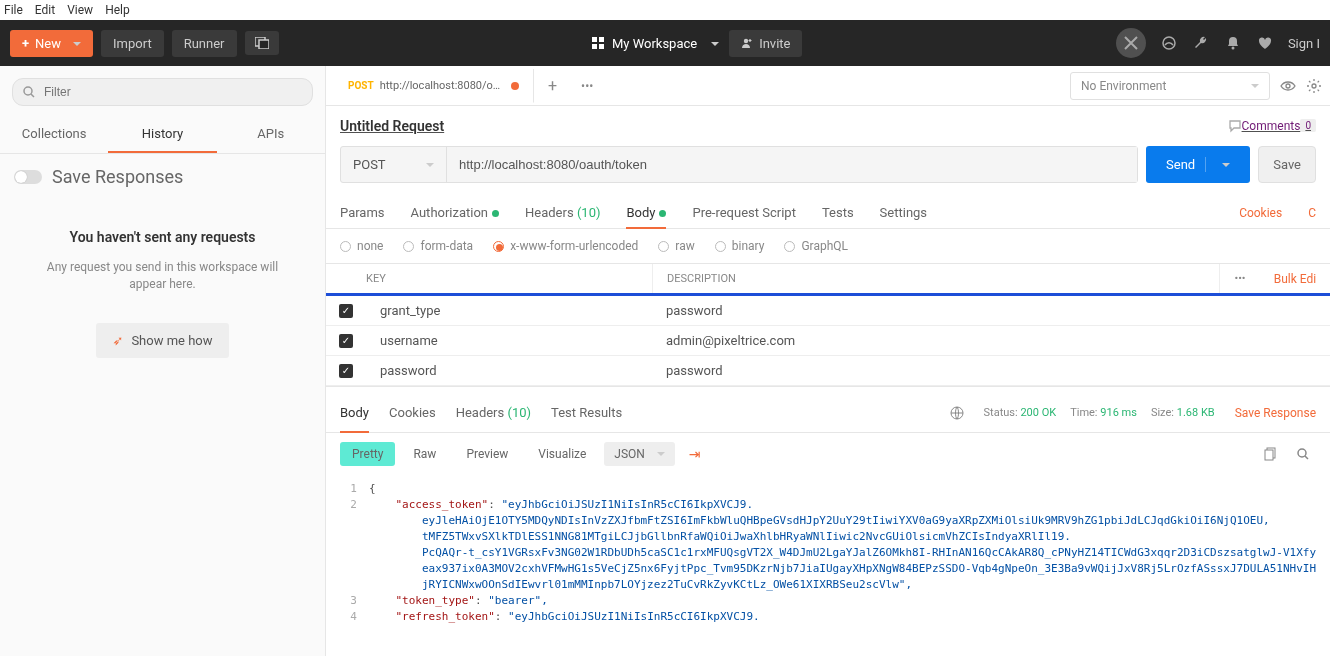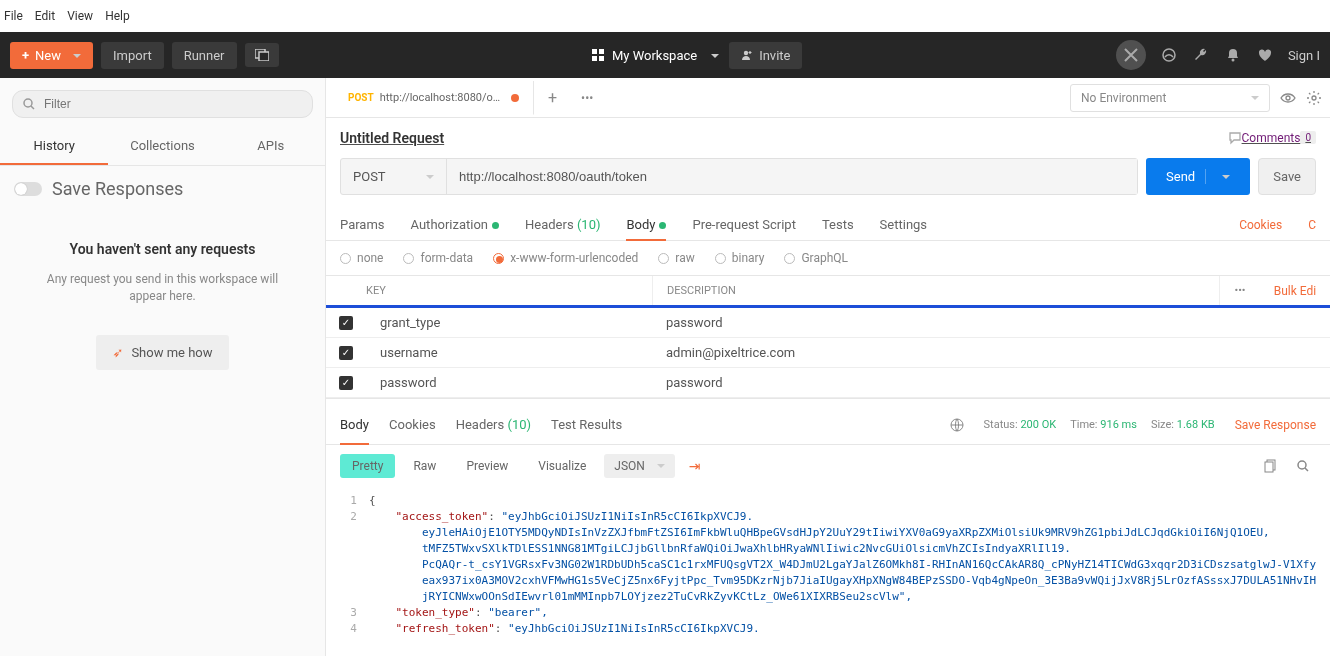--- a/index.html
+++ b/index.html
@@ -1,17 +1,17 @@
 <!DOCTYPE html>
 <html><head>
 <meta charset="utf-8">
 <style>
 * { box-sizing: border-box; margin: 0; padding: 0; }
 body { font-family: -apple-system, BlinkMacSystemFont, "Segoe UI", Roboto, Arial, sans-serif; font-size: 12px; color: #505050; width: 1330px; height: 656px; overflow: hidden; background: #fff; }
-.menubar { height: 32px; display: flex; align-items: center; padding: 0 4px; gap: 12px; background: #fff; }
+.menubar { height: 20px; display: flex; align-items: center; padding: 0 4px; gap: 12px; background: #fff; }
 .menubar span { font-size: 12px; color: #333; cursor: pointer; }
 .topbar { height: 46px; background: #262626; display: flex; align-items: center; padding: 0 10px; color: #ccc; }
 .btn-new { background: #f26b3a; color: #fff; padding: 6px 12px; border-radius: 3px; display: flex; align-items: center; gap: 6px; font-size: 13px; cursor: pointer; }
 .btn-new .plus::before { content: "+"; font-weight: bold; }
 .gray-btn { background: #3a3a3a; color: #ccc; padding: 6px 12px; border-radius: 3px; margin-left: 8px; font-size: 13px; cursor: pointer; }
 .top-center { flex: 1; display: flex; justify-content: center; align-items: center; gap: 10px; }
 .workspace { color: #fff; font-size: 13px; display: flex; align-items: center; gap: 8px; }
 .ws-icon { display: grid; grid-template-columns: 5px 5px; grid-template-rows: 5px 5px; gap: 2px; }
 .ws-icon i { background: #fff; width: 5px; height: 5px; }
 .caret-down::after { content: ""; display: inline-block; border: 4px solid transparent; border-top-color: #ccc; margin-left: 6px; position: relative; top: 2px; }
@@ -187,22 +187,22 @@
     <div class="filter-wrap">
       <div class="filter">
         <svg width="13" height="13" viewBox="0 0 13 13">
             <circle cx="5" cy="5" r="4" fill="none" stroke="#999" stroke-width="1.5"></circle>
             <path d="M8 8l3 3" stroke="#999" stroke-width="1.5"></path>
           </svg>
         <input placeholder="Filter" style="">
       </div>
     </div>
     <div class="side-tabs">
+      <div class="side-tab">Collections</div>
       <div class="side-tab active">History</div>
-      <div class="side-tab">Collections</div>
       <div class="side-tab">APIs</div>
     </div>
     <div class="save-resp">
       <div class="toggle"></div>
       <span>Save Responses</span>
     </div>
     <div class="empty">
       <h3>You haven't sent any requests</h3>
       <p>Any request you send in this workspace will appear here.</p>
       <div class="show-btn">

